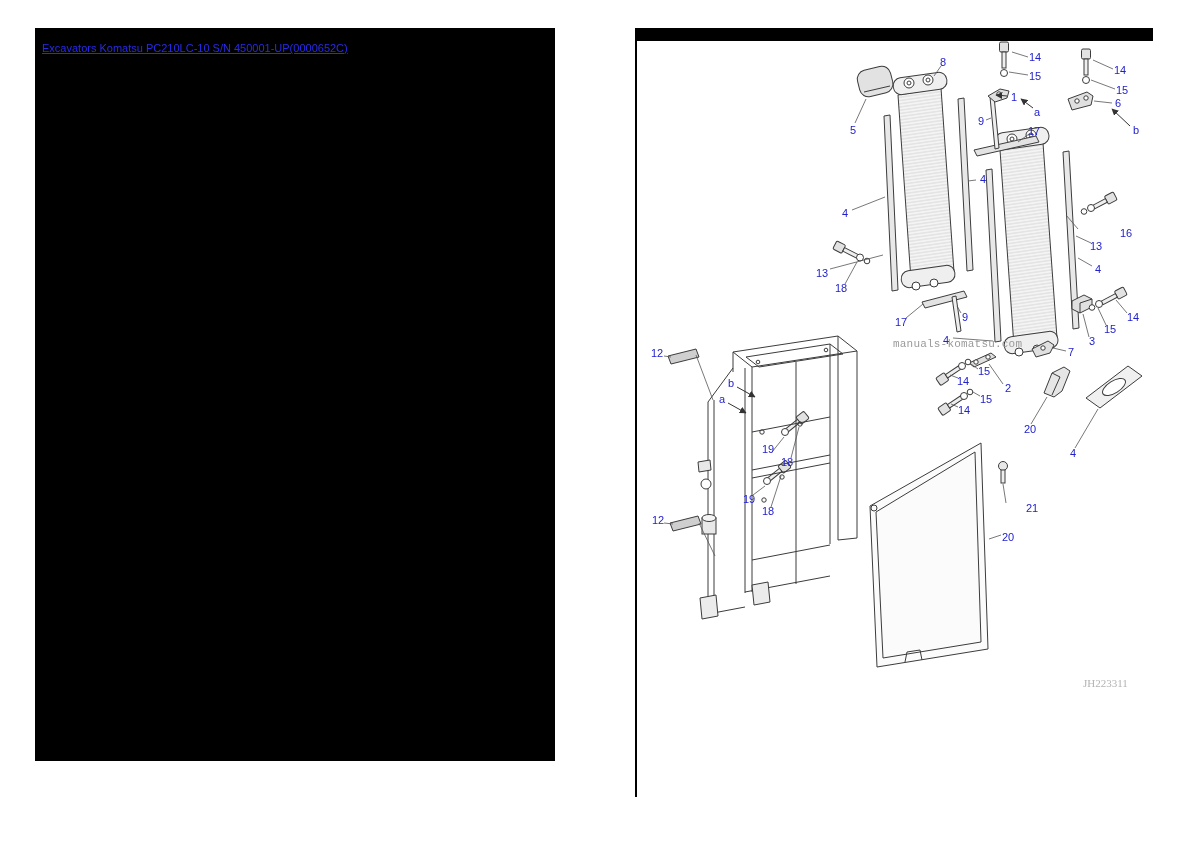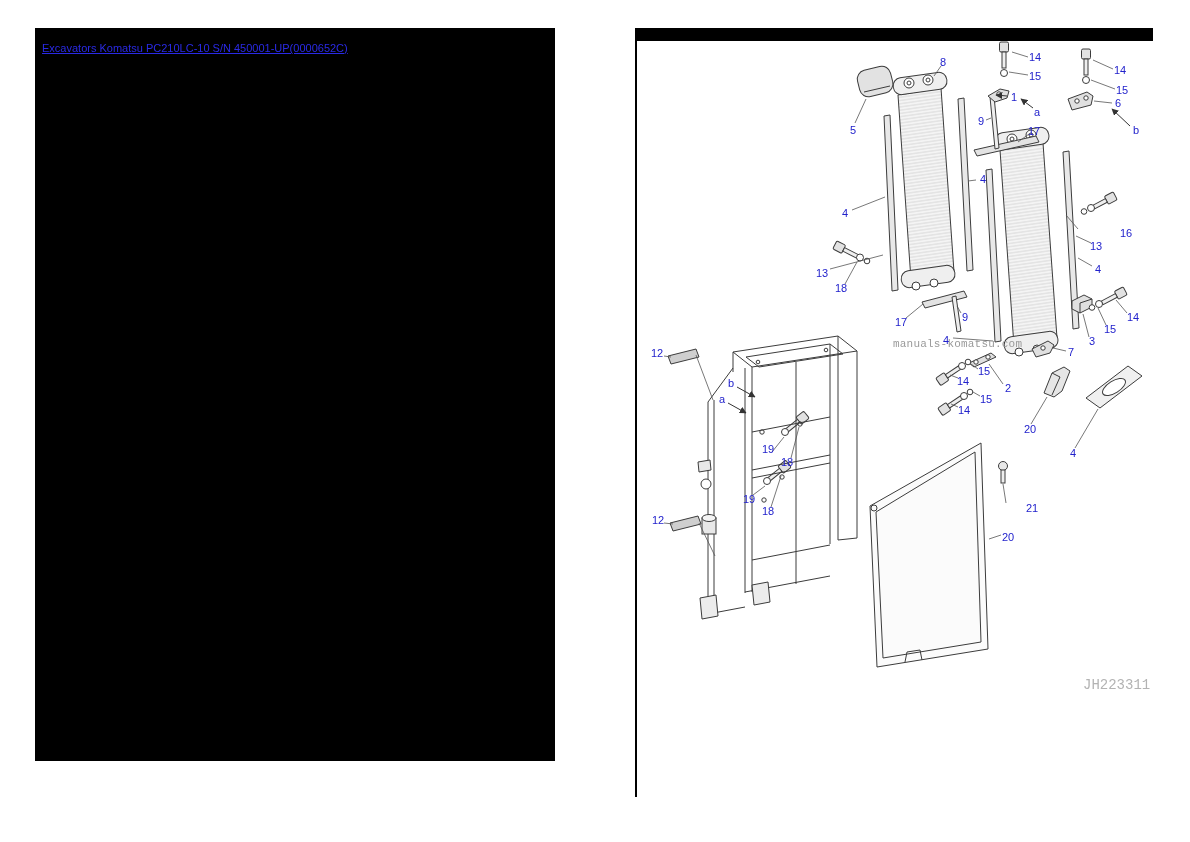--- a/index.html
+++ b/index.html
@@ -25,22 +25,22 @@
   .callout{
     position:absolute;transform:translate(-50%,-50%);
     font-size:11px;font-weight:normal;font-family:"Liberation Sans",sans-serif;
     white-space:nowrap;pointer-events:none;
   }
   .watermark{
     position:absolute;left:893px;top:338px;font-size:11px;color:#9a9a9a;
     letter-spacing:.2px;font-family:Liberation Mono, monospace;
   }
   .figcode{
-    position:absolute;left:1083px;top:677px;font-size:14px;color:#b3b3b3;
-    font-family:Liberation Mono, monospace;
+    position:absolute;left:1083px;top:677px;font-size:11px;color:#b3b3b3;
+    font-family:Liberation Serif, serif;
   }
 </style>
 </head>
 <body>
 
 <div class="left-panel">
   <a class="model-link" href="#">Excavators Komatsu PC210LC-10 S/N 450001-UP(0000652C)</a>
 </div>
 
 <div class="diagram-topbar"></div>

